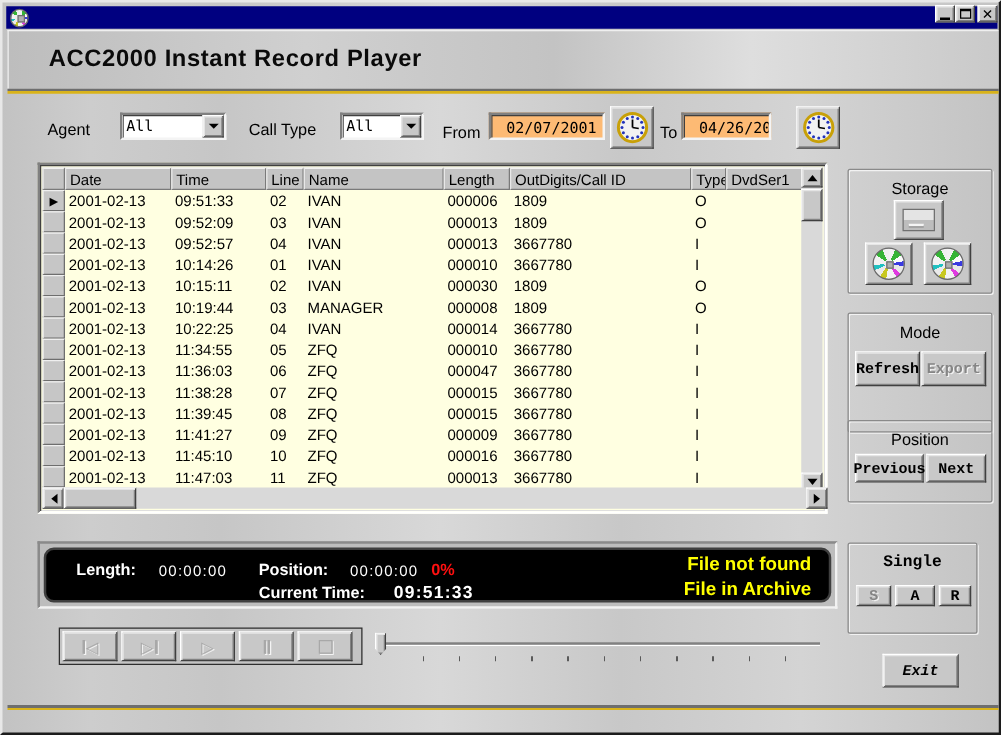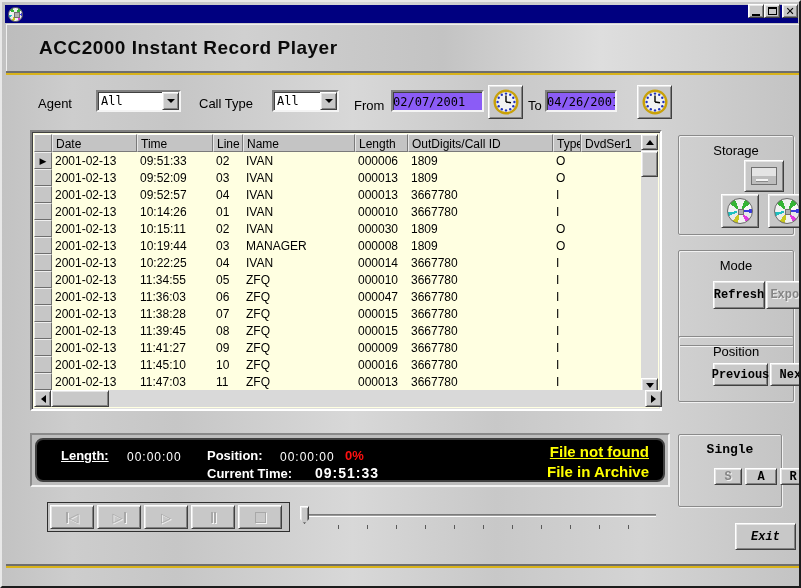--- a/index.html
+++ b/index.html
@@ -35,21 +35,21 @@
     border-top:1px solid #efefef; border-left:1px solid #efefef; }
   .app-title { position:absolute; left:32px; top:12px; font-size:19px; font-weight:bold; color:#0a0a0a; letter-spacing:0.5px; }
   .gold-divider { left:4px; width:793px; height:4px; background:linear-gradient(#6e6e6e 0 2px, #d9b31a 2px 4px); }
 
   
   .lbl { font-size:13px; color:#000; }
   .combo { background:#fff; border:2px solid; border-color:#808080 #f4f4f4 #f4f4f4 #808080; box-shadow:inset 1px 1px 0 #404040; display:flex; }
   .combo .val { flex:1; font:12px "DejaVu Sans Mono", monospace; padding:2px 0 0 3px; color:#000; overflow:hidden; }
   .drop-btn { width:17px; background:#c8c8c8; border:1px solid; border-color:#fff #404040 #404040 #fff; box-shadow:inset 1px 1px 0 #e4e4e4, inset -1px -1px 0 #848484; display:flex; align-items:center; justify-content:center; }
   .tri-down { width:0; height:0; border:4px solid rgba(0,0,0,0); border-top:4px solid #000; margin-top:4px; }
-  .datebox { background:#8b5cf6; border:2px solid; border-color:#808080 #f4f4f4 #f4f4f4 #808080; box-shadow:inset 1px 1px 0 #404040; font:12px "DejaVu Sans Mono", monospace; padding:2px 0 0 0; color:#000; width:100%; height:100%; outline:none; }
+  .datebox { background:#fdba74; border:2px solid; border-color:#808080 #f4f4f4 #f4f4f4 #808080; box-shadow:inset 1px 1px 0 #404040; font:12px "DejaVu Sans Mono", monospace; padding:2px 0 0 12px; color:#000; width:100%; height:100%; outline:none; }
   .clock-btn { background:#c8c8c8; border:1px solid; border-color:#fff #404040 #404040 #fff; box-shadow:inset 1px 1px 0 #e4e4e4, inset -1px -1px 0 #848484; display:flex; align-items:center; justify-content:center; }
 
   
   .grid-wrap { left:28px; top:128px; width:632px; height:281px; background:#FFFFE1;
     border:2px solid; border-color:#808080 #fff #fff #808080; box-shadow:inset 1px 1px 0 #404040, inset -1px -1px 0 #dfdfdf; }
   .thead { position:absolute; left:2px; top:2px; width:611px; height:18px; display:grid;
     grid-template-columns:18px 85px 76px 30px 112px 53px 145px 28px 64px; }
   .th { background:#c4c4c4; border-top:1px solid #fff; border-left:1px solid #e8e8e8; border-right:1px solid #7a7a7a; border-bottom:1px solid #7a7a7a;
     font-size:12px; color:#000; padding:2px 0 0 3px; white-space:nowrap; overflow:hidden; }
   .tbody { position:absolute; left:2px; top:20px; width:611px; height:242px; overflow:hidden; background:#FFFFE1; }
@@ -65,21 +65,21 @@
   .tri { width:0; height:0; border:4px solid rgba(0,0,0,0); }
   .tri.up { border-bottom:5px solid #000; margin-top:-3px; }
   .tri.down { border-top:5px solid #000; margin-top:3px; }
   .tri.left { border-right:5px solid #000; margin-left:-3px; }
   .tri.right { border-left:5px solid #000; margin-left:3px; }
 
   
   .groupbox { border:1px solid #8a8a8a; box-shadow:inset 1px 1px 0 #f2f2f2, 1px 1px 0 #f2f2f2; border-radius:2px; }
   .group-title { text-align:center; font-size:13px; color:#000; padding-top:7px; }
   .push { background:#c8c8c8; border:1px solid; border-color:#fff #404040 #404040 #fff; box-shadow:inset 1px 1px 0 #e6e6e6, inset -1px -1px 0 #828282;
-    font:bold 12px "Liberation Mono", monospace; color:#000; display:flex; align-items:center; justify-content:center; cursor:default;margin-left:29px; }
+    font:bold 12px "Liberation Mono", monospace; color:#000; display:flex; align-items:center; justify-content:center; cursor:default; }
   .push.disabled { color:#858585; text-shadow:1px 1px 0 #f2f2f2; }
   .hdd-icon { width:26px; height:18px; position:relative; border:1px solid #707070; background:linear-gradient(#e4e4e4 0 8px, #bdbdbd 8px 100%); }
   .hdd-icon::after { content:""; position:absolute; left:4px; top:11px; width:12px; height:2px; background:#f4f4f4; box-shadow:0 1px 0 #8a8a8a; }
 
   
   .lcd-frame { left:28px; top:431px; width:640px; height:54px; background:#bdbdbd; padding:3px;
     border:2px solid; border-color:#8a8a8a #f2f2f2 #f2f2f2 #8a8a8a; }
   .lcd { width:100%; height:100%; background:#000; border-radius:8px; border:2px solid #3f3f3f; position:relative; }
   .lcd .wl { color:#fff; font-weight:bold; font-size:13px; }
   .lcd .wv { color:#fff; font-size:12px; letter-spacing:1px; }
@@ -413,28 +413,28 @@
 </div>
 
 <div class="abs groupbox" style="left:676px;top:334px;width:116px;height:66px;">
   <div class="group-title">Position</div>
   <div class="push" style="position:absolute;left:5px;top:26px;width:55px;height:23px;">Previous</div>
   <div class="push" style="position:absolute;left:62px;top:26px;width:48px;height:23px;">Next</div>
 </div>
 
 <div class="abs lcd-frame">
   <div class="lcd">
-    <span class="abs wl" style="left:24px;top:8px;text-decoration:underline;">Length:</span>
+    <span class="abs wl" style="left:24px;top:8px;">Length:</span>
     <span class="abs wv" style="left:90px;top:10px;">00:00:00</span>
     <span class="abs wl" style="left:170px;top:8px;">Position:</span>
     <span class="abs wv" style="left:243px;top:10px;">00:00:00</span>
     <span class="abs pct" style="left:308px;top:8px;">0%</span>
     <span class="abs wl" style="left:170px;top:26px;">Current Time:</span>
     <span class="abs time" style="left:278px;top:25px;">09:51:33</span>
-    <span class="status" style="top:3px;text-decoration:underline;">File not found</span>
+    <span class="status" style="top:3px;">File not found</span>
     <span class="status" style="top:23px;">File in Archive</span>
   </div>
 </div>
 
 <div class="abs transport">
   <div class="tbtn">
       <span class="bar"></span>
       <span>◁</span>
     </div>
   <div class="tbtn">

